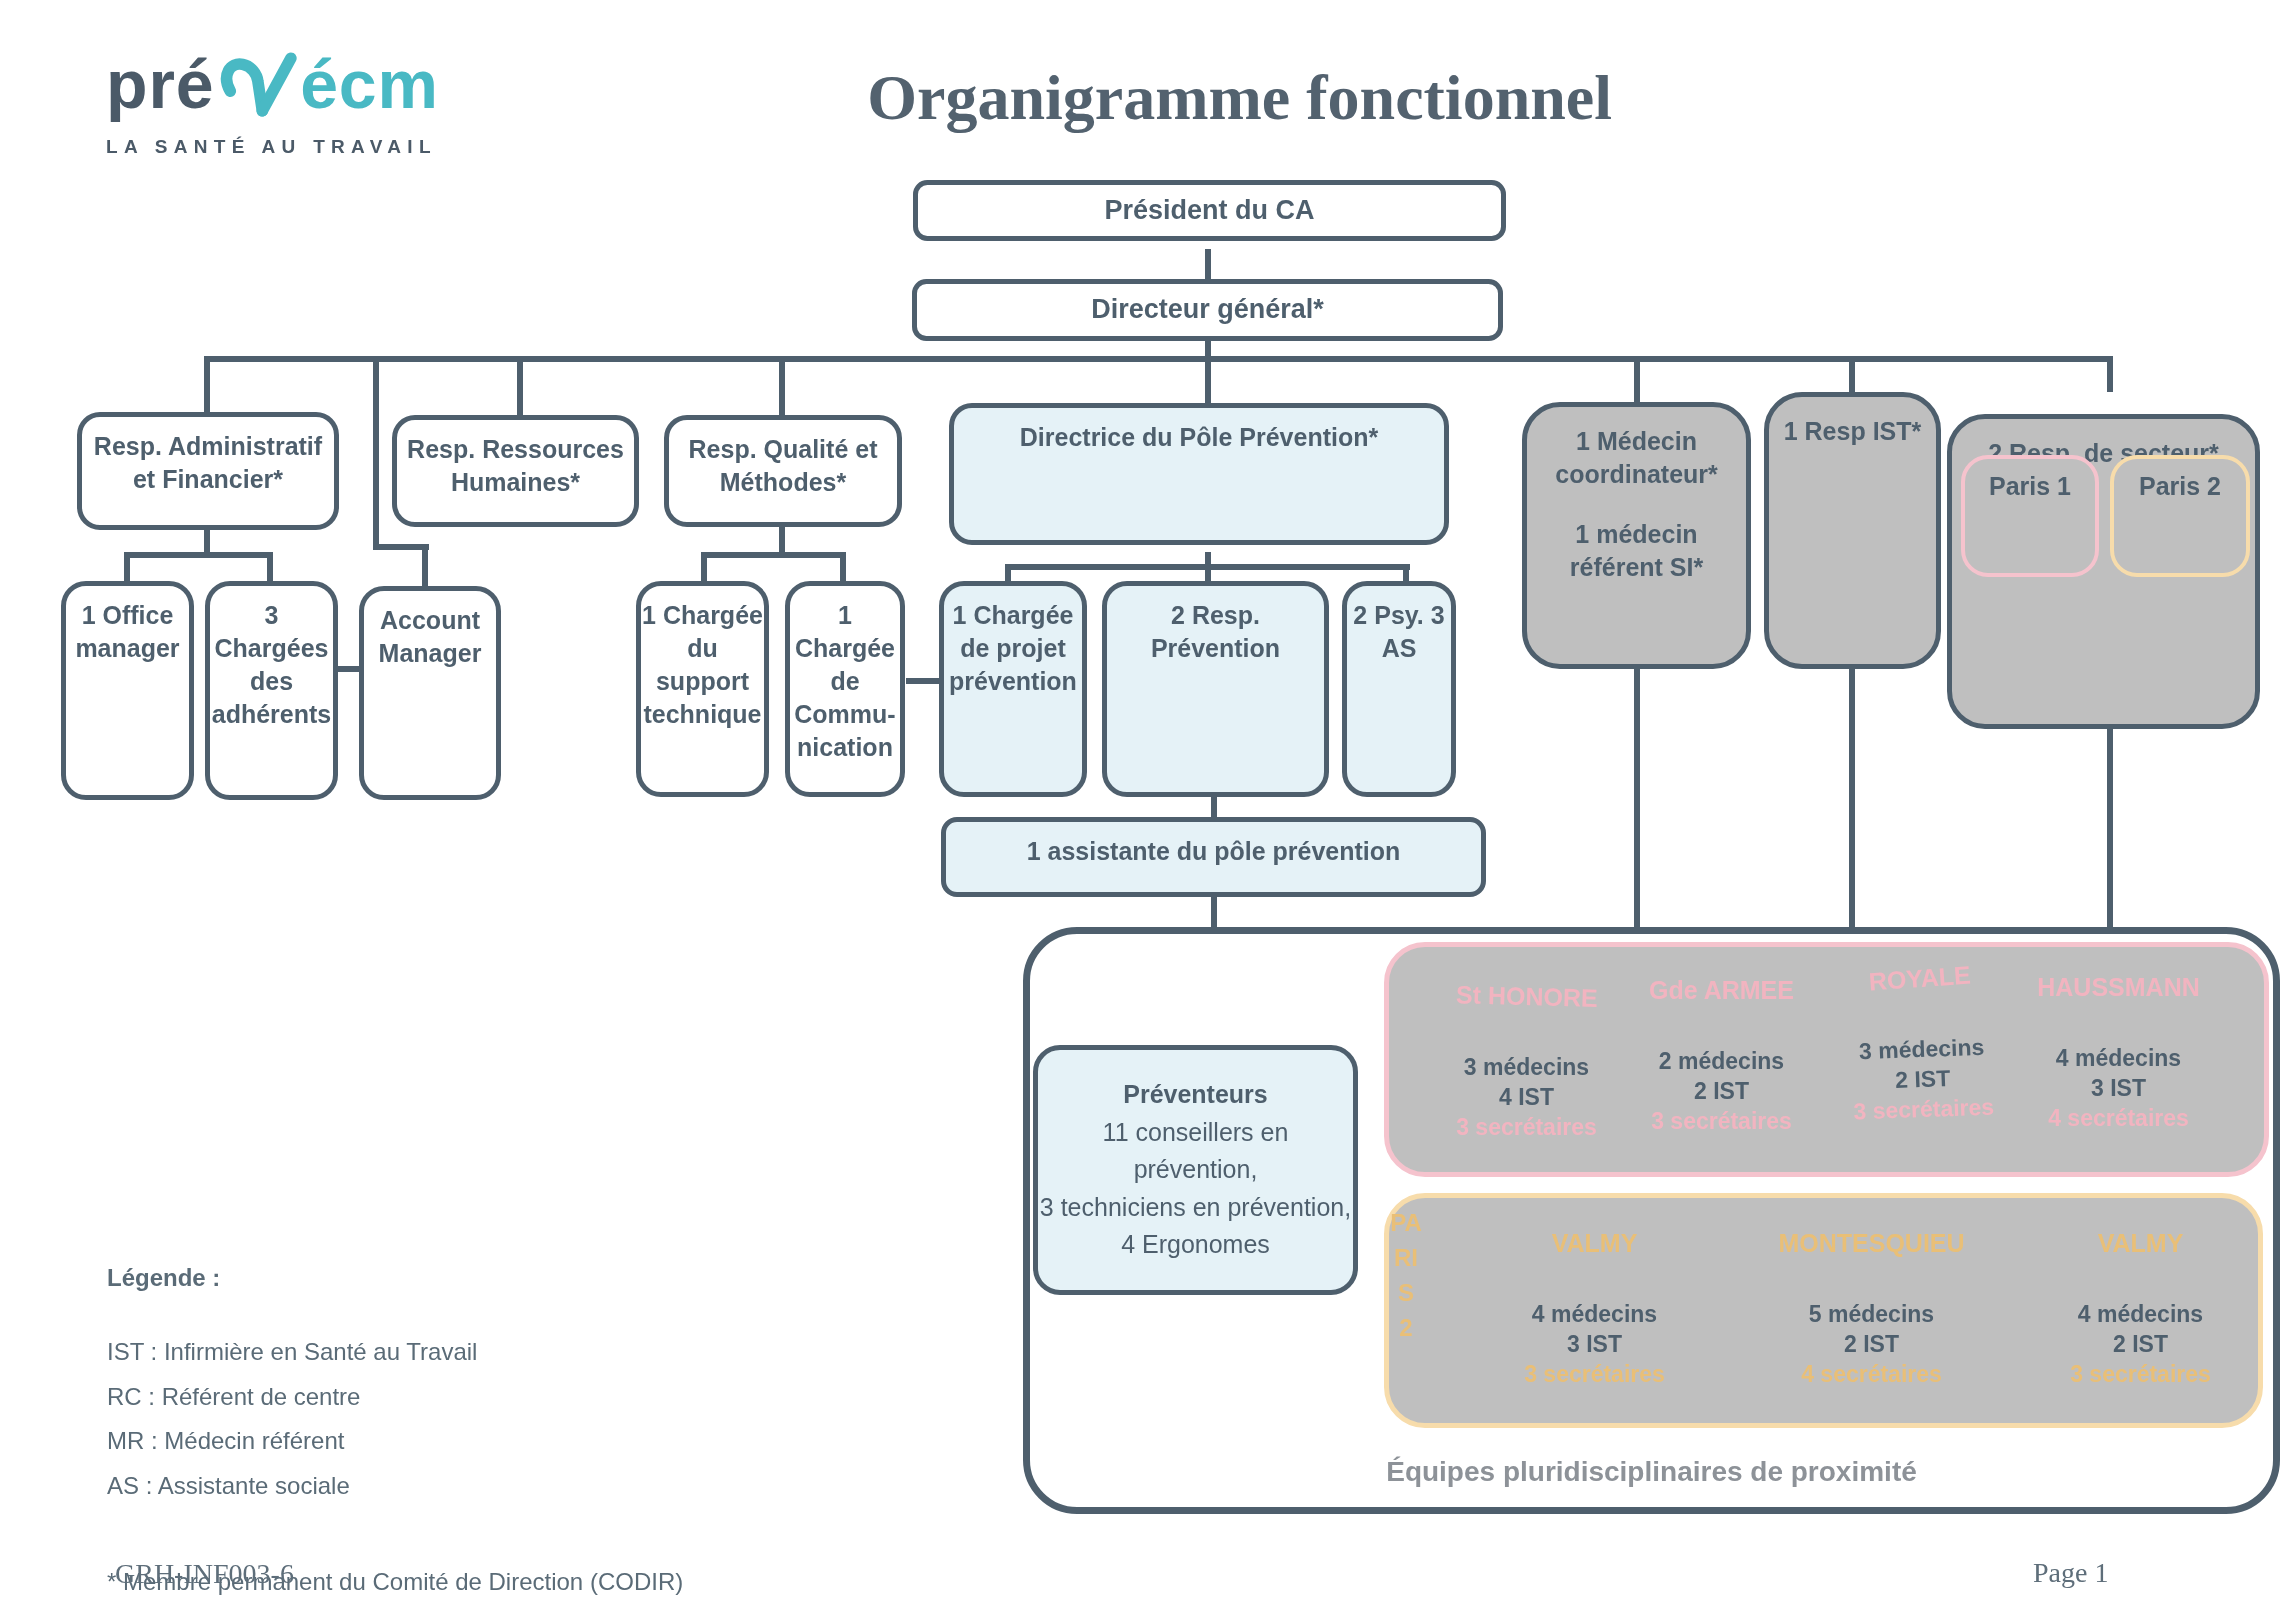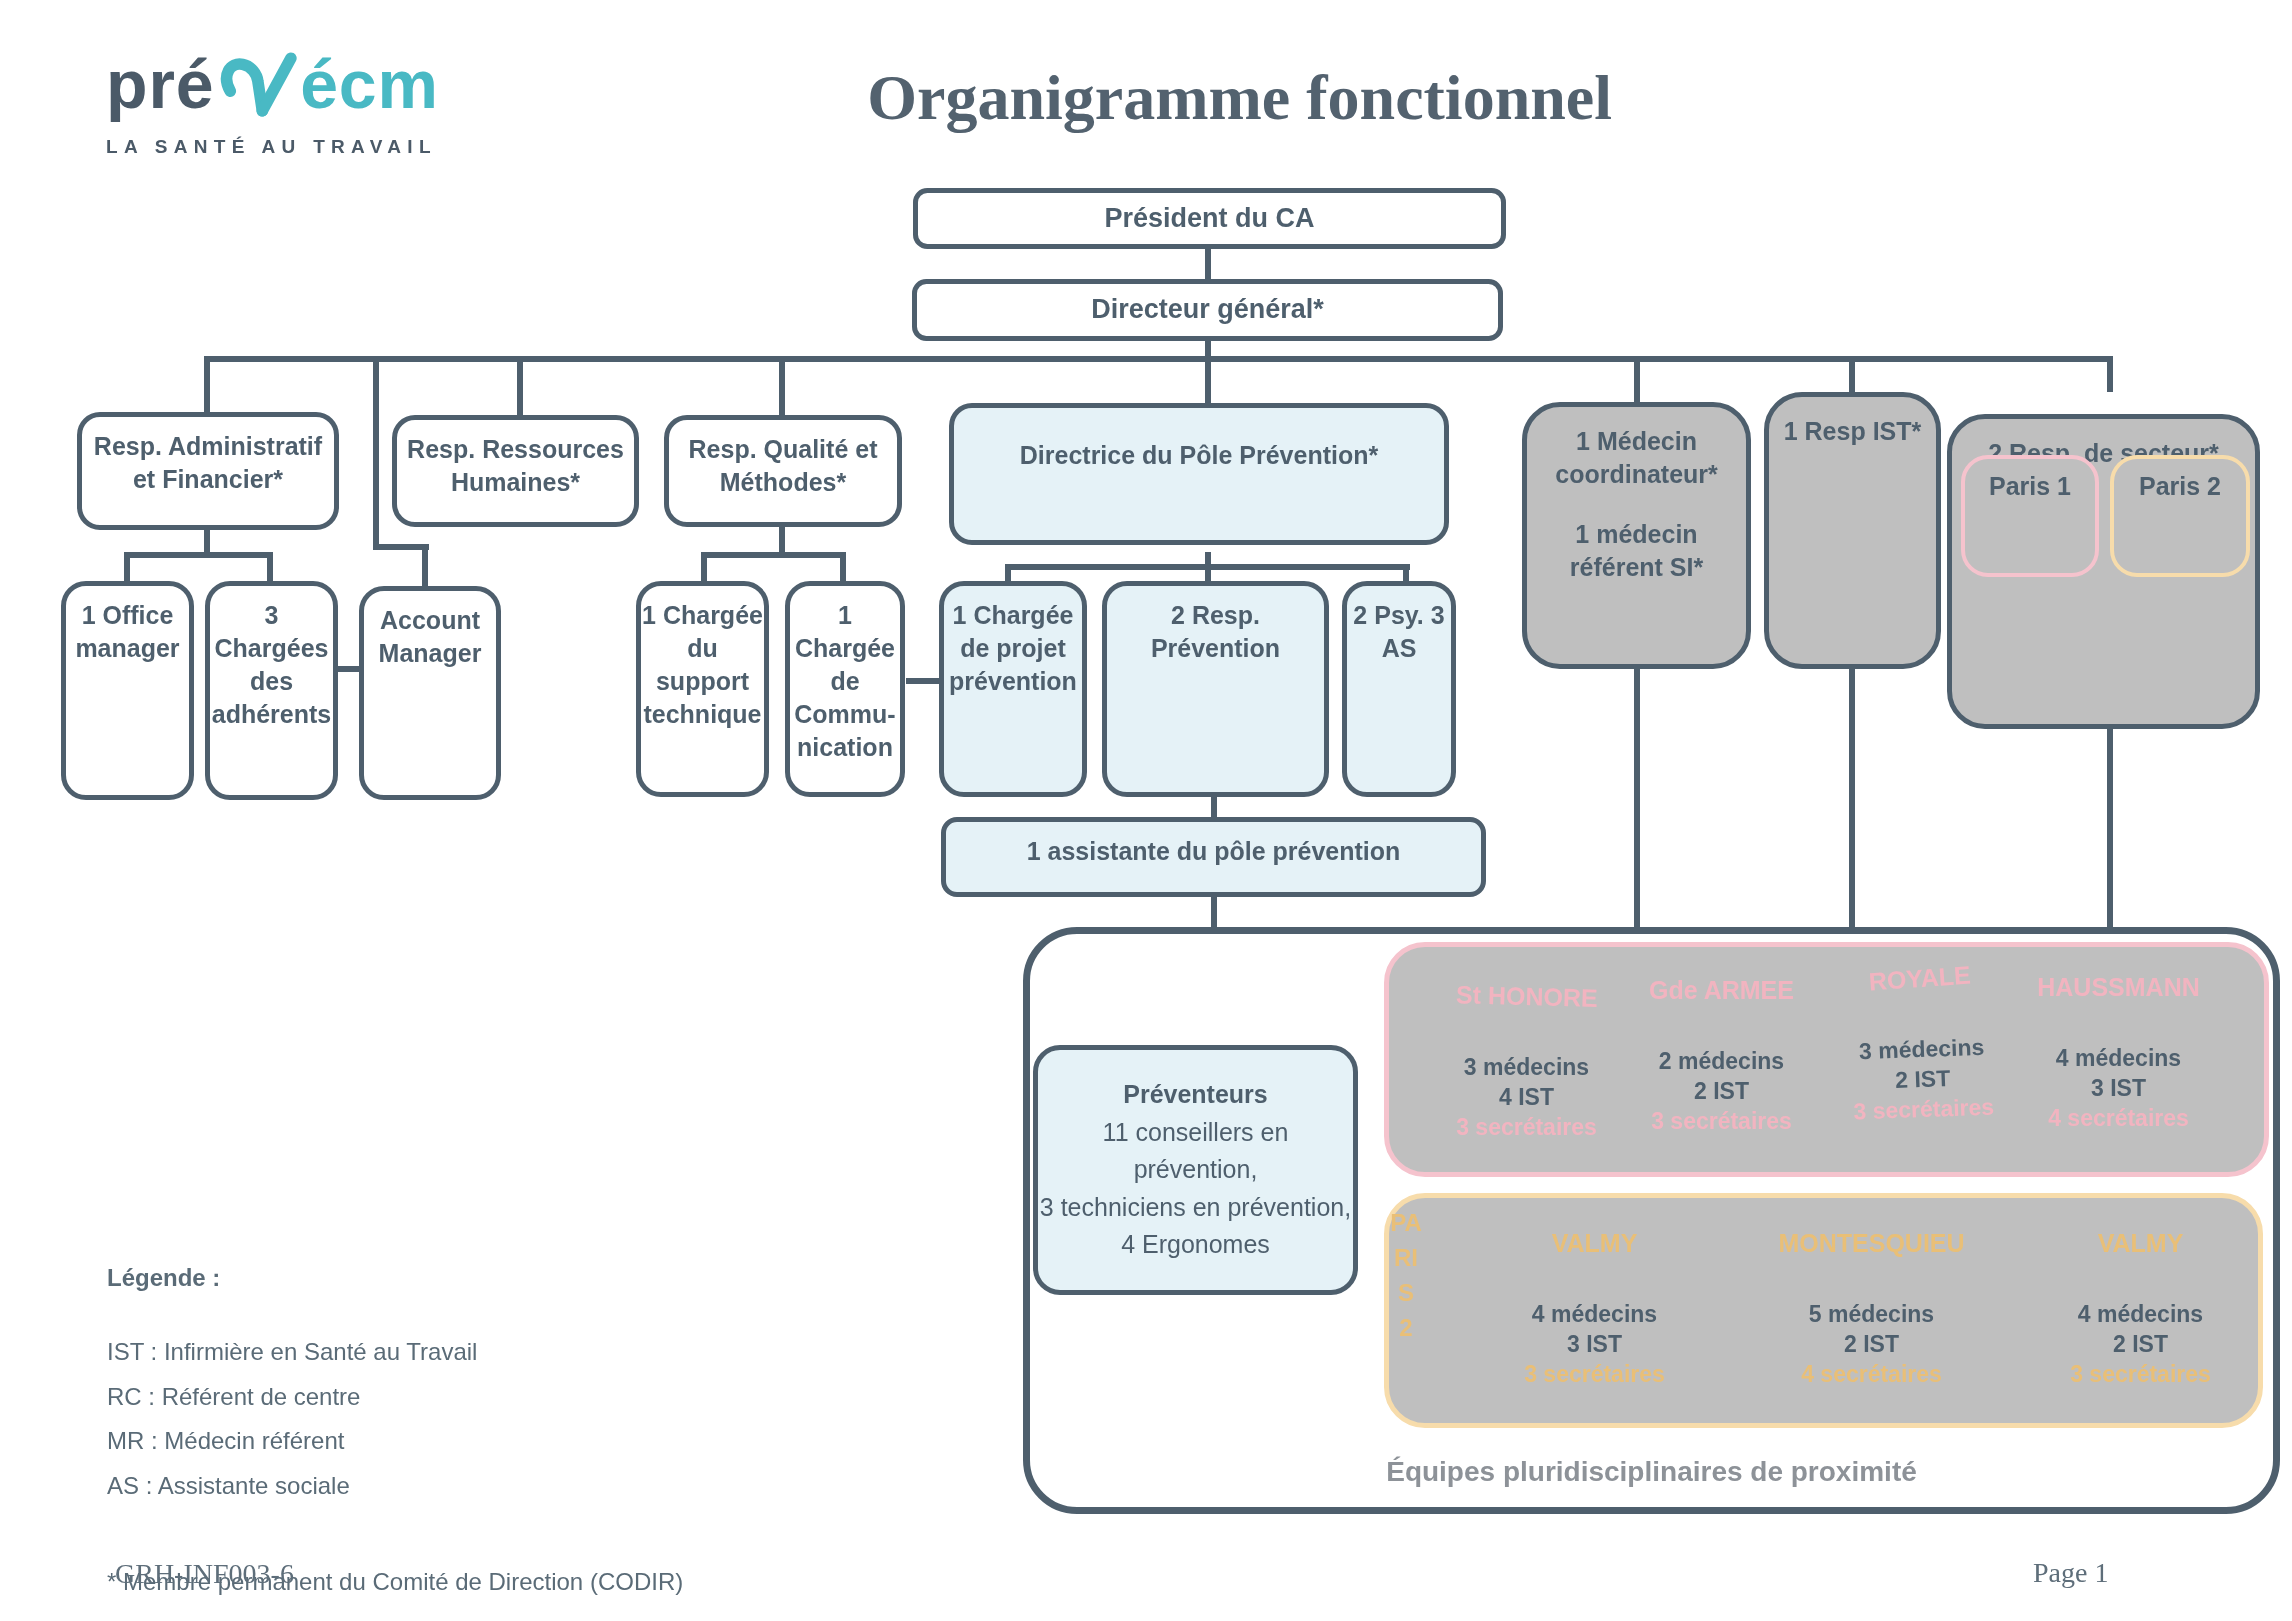--- a/index.html
+++ b/index.html
@@ -124,37 +124,37 @@
   <div class="line" style="left:1005px;top:564px;width:405px;height:6.3px"></div>
   <div class="line" style="left:1005px;top:570px;width:6.3px;height:11.6px"></div>
   <div class="line" style="left:1205px;top:570px;width:6.3px;height:11.6px"></div>
   <div class="line" style="left:1403px;top:570px;width:6.3px;height:11.6px"></div>
   <div class="line" style="left:1211px;top:797px;width:6.3px;height:20.6px"></div>
   <div class="line" style="left:1211px;top:896px;width:6.3px;height:32px"></div>
   <div class="line" style="left:1634px;top:667px;width:6.3px;height:262px"></div>
   <div class="line" style="left:1849px;top:667px;width:6.3px;height:262px"></div>
   <div class="line" style="left:2107px;top:667px;width:6.3px;height:262px"></div>
 
-  <div class="box center" style="left:913px;top:188px;width:593px;height:61px;border-radius:14.3px;font-size:27px">
+  <div class="box center" style="left:913px;top:180px;width:593px;height:61px;border-radius:14.3px;font-size:27px">
     <span>Président du CA</span>
   </div>
   <div class="box center" style="left:912px;top:279px;width:591px;height:62px;border-radius:14.3px;font-size:27px">
     <span>Directeur général*</span>
   </div>
 
   <div class="box topalign" style="left:77px;top:412px;width:262px;height:118px;border-radius:23px">
     <span>Resp. Administratif et Financier*</span>
   </div>
   <div class="box topalign" style="left:392px;top:415px;width:247px;height:112px;border-radius:23px">
     <span>Resp. Ressources Humaines*</span>
   </div>
   <div class="box topalign" style="left:664px;top:415px;width:238px;height:112px;border-radius:23px">
     <span>Resp. Qualité et Méthodes*</span>
   </div>
-  <div class="box blue" style="left:949px;top:403px;width:500px;height:142px;border-radius:23px;padding-top:31px">
+  <div class="box blue" style="left:949px;top:403px;width:500px;height:142px;border-radius:23px;padding-top:13px">
     <span>Directrice du Pôle Prévention*</span>
   </div>
 
   <div class="box graybox" style="left:1522px;top:402px;width:229px;height:267px">
     <p class="g1p">1 Médecin coordinateur*</p>
     <p class="g1p2">1 médecin référent SI*</p>
   </div>
   <div class="box graybox" style="left:1764px;top:392px;width:177px;height:277px">
     <span>1 Resp IST*</span>
   </div>

